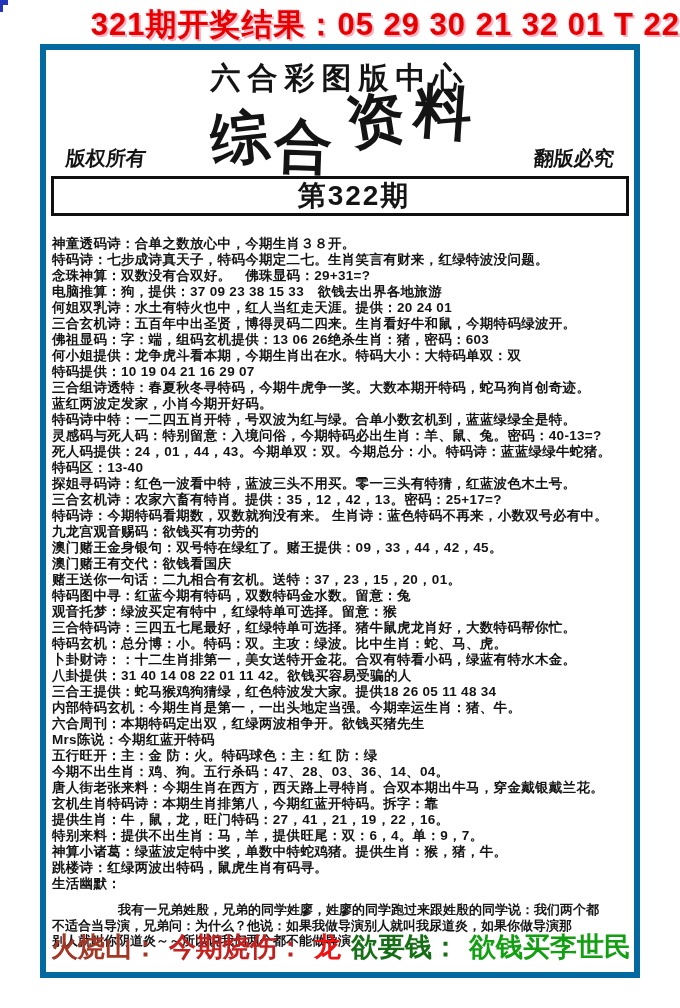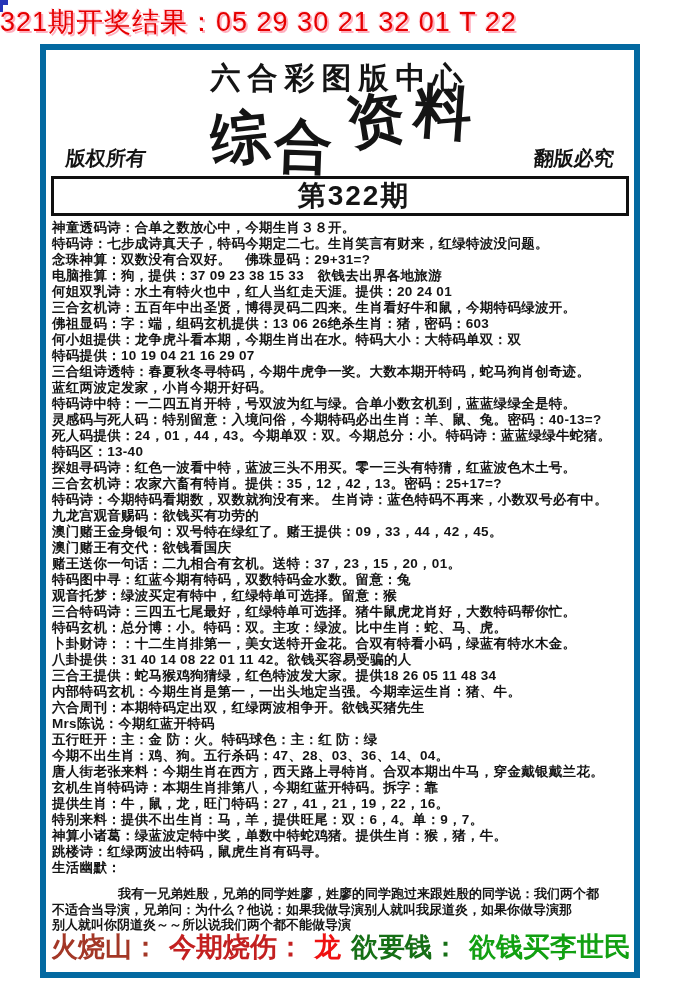--- a/index.html
+++ b/index.html
@@ -5,22 +5,22 @@
   html,body{margin:0;padding:0;}
   body{
     width:680px;height:1008px;position:relative;background:#ffffff;
     font-family:"Liberation Sans","DejaVu Sans",sans-serif;color:#141414;
     overflow:hidden;
   }
   .corner-artifact{position:absolute;top:0;left:0;width:8px;height:5px;background:#2636b8;}
   .corner-artifact2{position:absolute;top:0;left:0;width:3px;height:12px;background:#2636b8;}
 
   .top-banner{
-    position:absolute;top:4px;left:0;right:0;text-align:left;
-    font-size:27px;font-weight:normal;letter-spacing:1px;
+    position:absolute;top:4px;left:0;right:0;text-align:right;
+    font-size:31px;font-weight:bold;letter-spacing:1px;
     text-shadow:2px 2px 0 #ffaebe,-1px -1px 0 #ffd8e0;
     white-space:nowrap;
   }
 
   .main-box{
     position:absolute;left:40px;top:44px;width:600px;height:934px;
     border:6px solid #0369a1;background:#ffffff;box-sizing:border-box;overflow:hidden;
   }
 
   .masthead{position:relative;height:126px;}
@@ -43,21 +43,21 @@
     font-family:"Liberation Serif","DejaVu Serif",serif;transform:skewX(-6deg);white-space:nowrap;
   }
   .copy-left{left:20px;}
   .copy-right{right:20px;}
 
   .issue-box{
     margin:0 5px;border:3px solid #101010;height:34px;line-height:34px;
     text-align:center;font-size:28px;font-weight:bold;letter-spacing:2px;padding-left:28px;
   }
 
-  .body-text{padding:4px 2px 0 6px;}
+  .body-text{padding:20px 2px 0 6px;}
   .bl{
     font-size:13.5px;line-height:16px;font-weight:bold;white-space:nowrap;
     letter-spacing:0.3px;
   }
   .joke-block{margin-top:10px;}
   .jl{font-size:13px;line-height:15.5px;font-weight:bold;white-space:nowrap;}
   .jl-indent{text-indent:66px;}
 
   .footer-line{
     position:absolute;bottom:7px;left:0;right:0;text-align:left;

